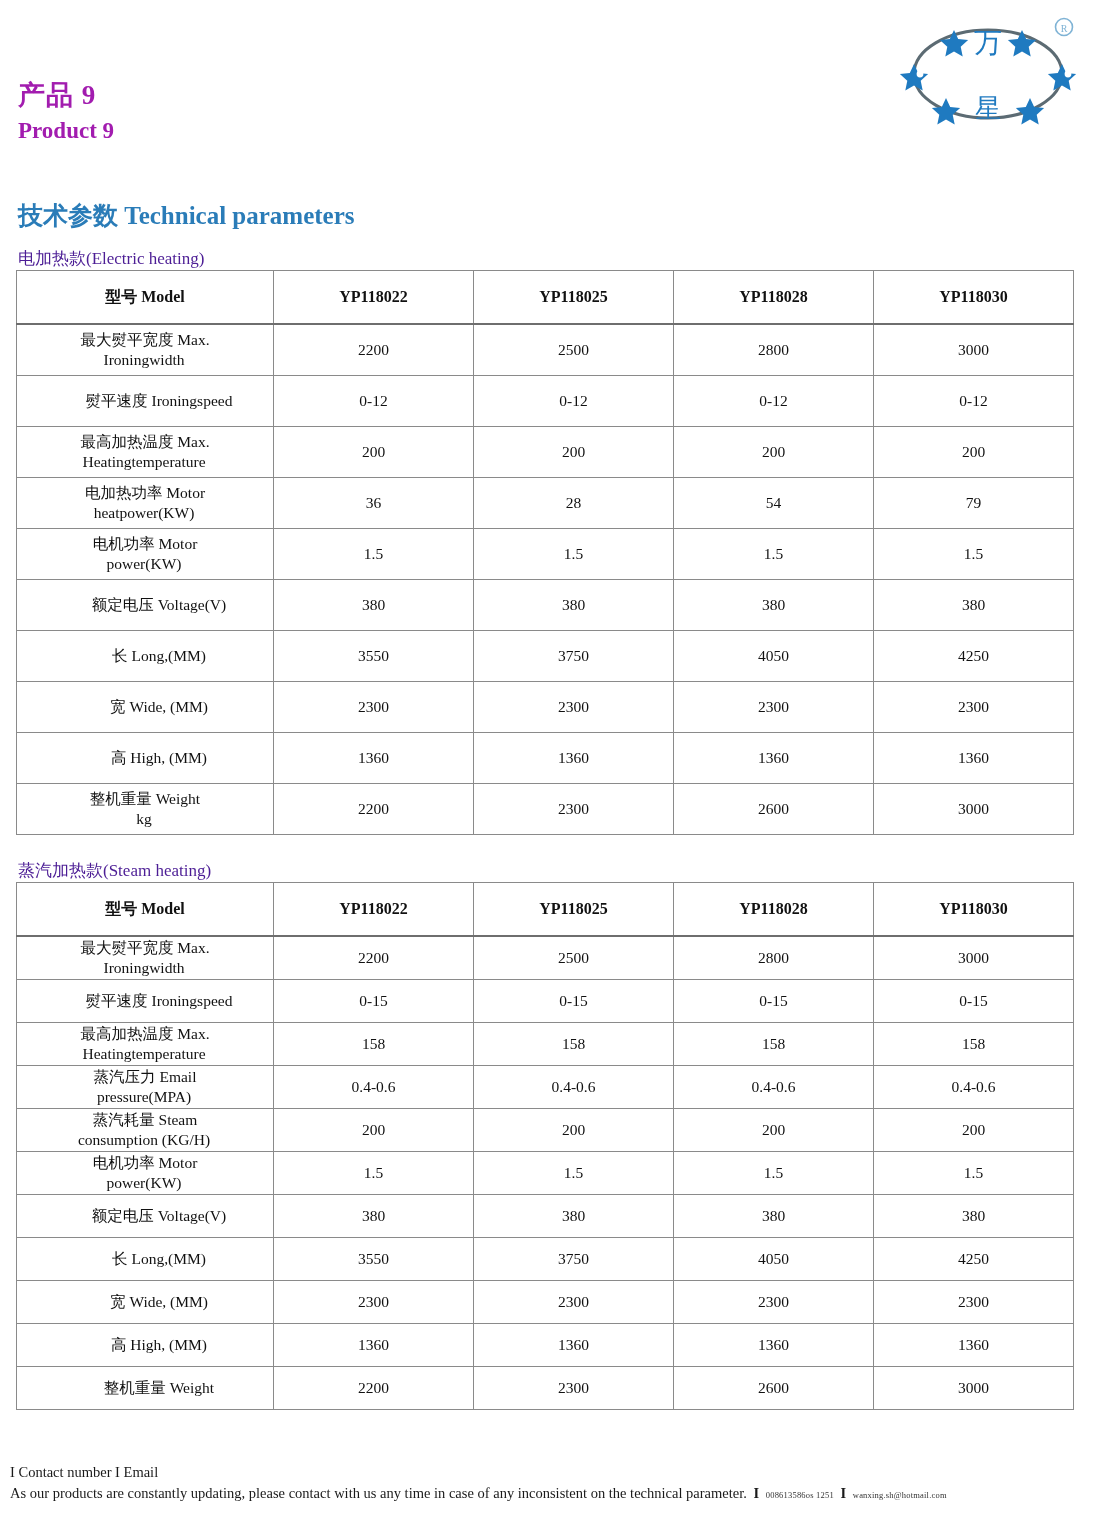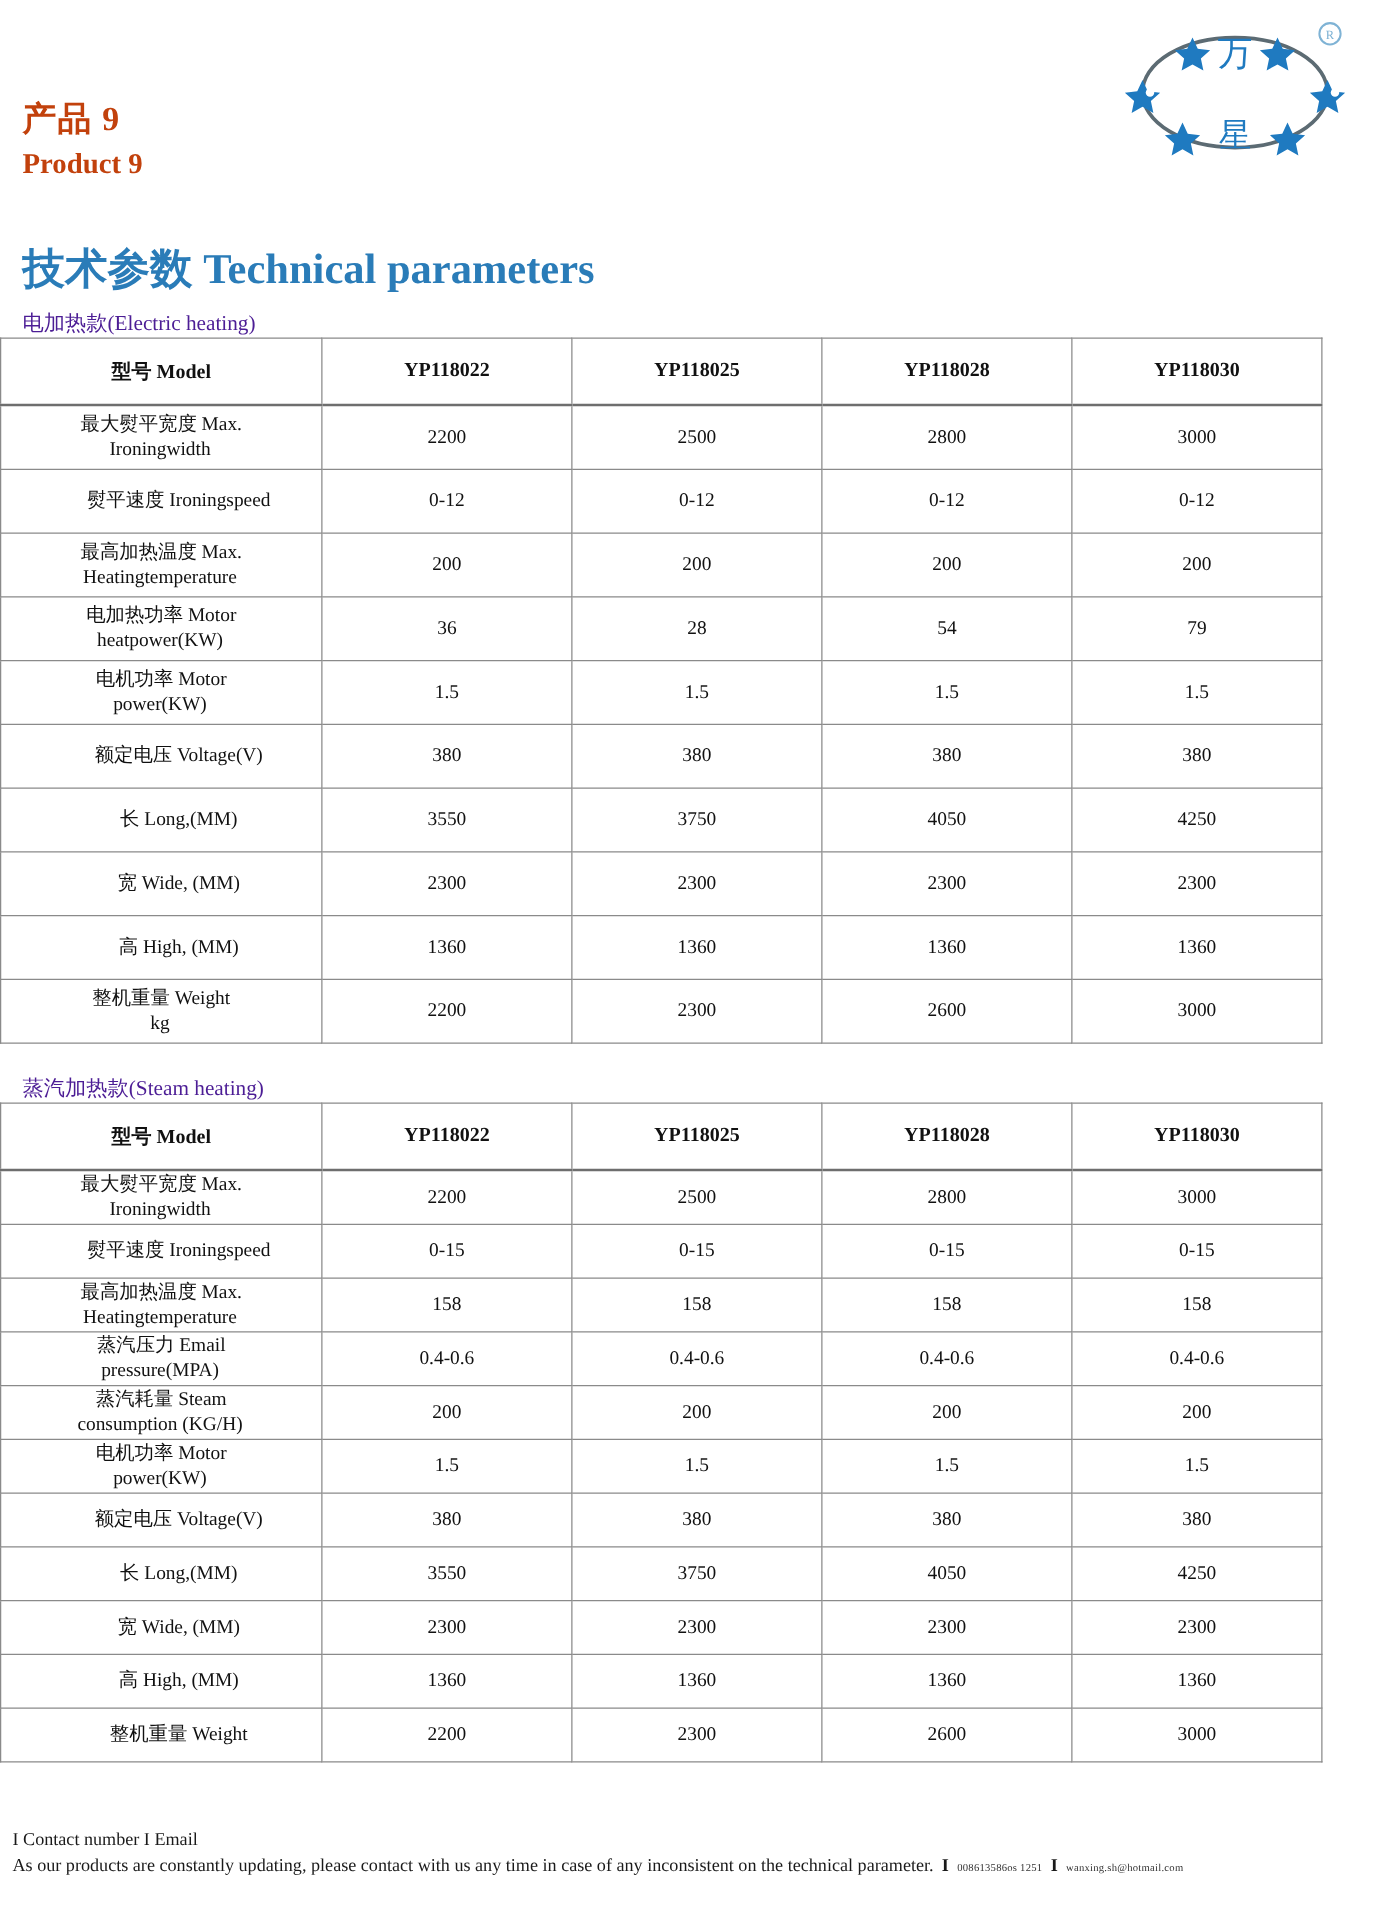--- a/index.html
+++ b/index.html
@@ -24,21 +24,21 @@
     width: 185px;
     height: 125px;
   }
   .logo-wrap svg { display: block; }
 
   
   .page-head {
     position: absolute;
     left: 18px;
     top: 78px;
-    color: #c2410c;
+    color: #a21caf;
   }
   .title-cn {
     font-family: "Liberation Serif", "DejaVu Serif", serif;
     font-weight: bold;
     font-size: 27px;
     line-height: 34px;
     letter-spacing: 1px;
   }
   .title-en {
     font-weight: bold;
@@ -46,41 +46,41 @@
     line-height: 33px;
     margin-top: 2px;
   }
 
   .section-title {
     position: absolute;
     left: 18px;
     top: 200px;
     color: #2a7cb8;
     font-weight: bold;
-    font-size: 34px;
+    font-size: 25px;
     line-height: 32px;
   }
 
   .table-caption {
     color: #4c1d95;
     font-size: 17px;
     line-height: 22px;
     padding-left: 18px;
     margin: 0;
   }
 
   
   .tbl-block { position: absolute; left: 0; width: 1105px; }
   #block-electric { top: 248px; }
   #block-steam    { top: 860px; }
 
   table.spec {
     border-collapse: collapse;
     table-layout: fixed;
-    margin-left: 0;
+    margin-left: 16px;
     width: 1057px;
     background: #fff;
   }
   table.spec col.c0 { width: 257px; }
   table.spec col.cx { width: 200px; }
 
   table.spec td, table.spec th {
     border: 1px solid #8a8a8a;
     padding: 0;
     vertical-align: middle;

